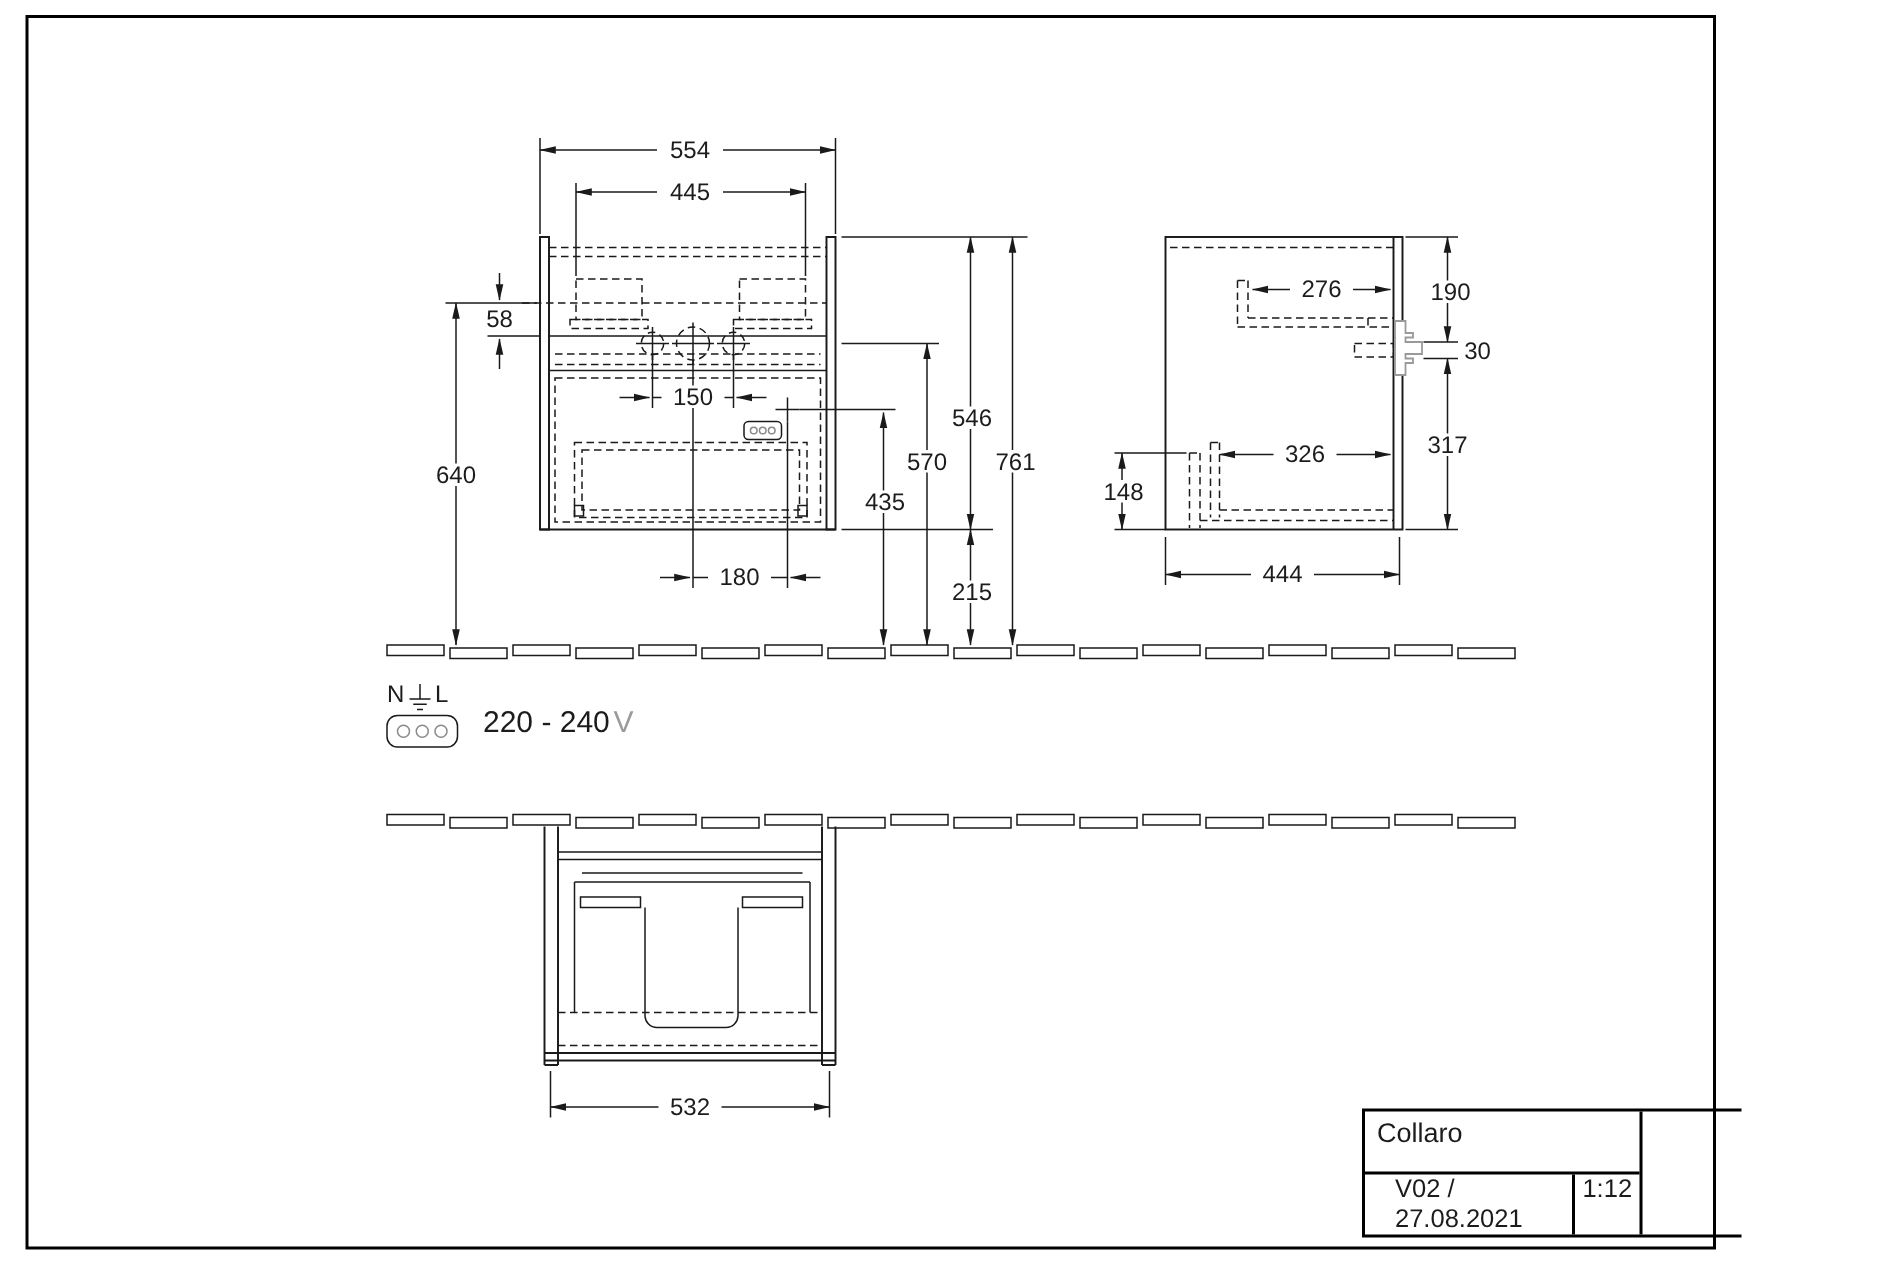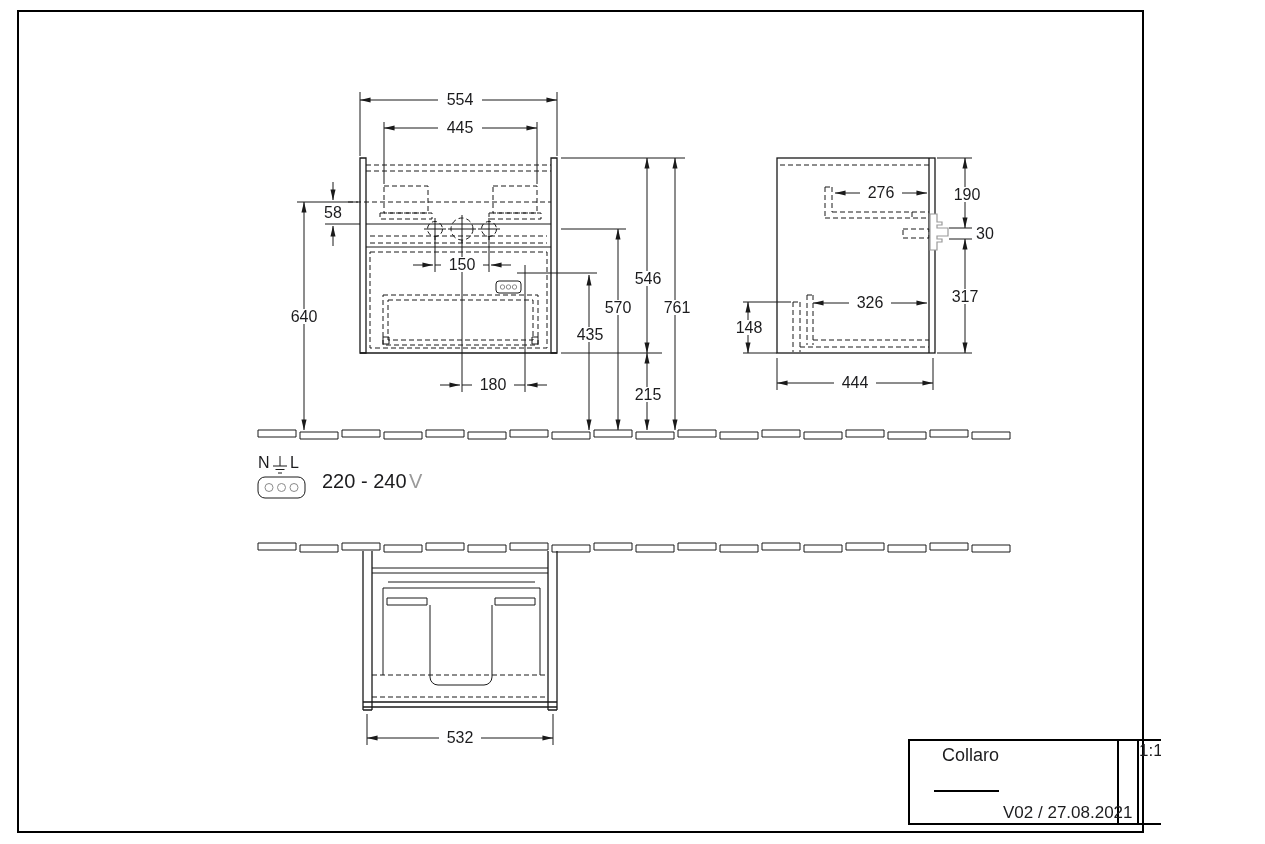--- a/index.html
+++ b/index.html
@@ -12,24 +12,24 @@
   .dim{stroke:#1a1a1a;fill:none;stroke-width:1;}
   .gray{stroke:#9a9a9a;fill:#fff;stroke-width:1.2;}
   .gr{stroke:#8a8a8a;fill:none;stroke-width:1;}
   .lbl{font:16px "Liberation Sans",sans-serif;fill:#1c1c1e;text-anchor:middle;}
   .lbls{font:16px "Liberation Sans",sans-serif;fill:#1c1c1e;}
   .volt{font:20px "Liberation Sans",sans-serif;fill:#1c1c1e;}
   .voltu{font:20px "Liberation Sans",sans-serif;fill:#9a9a9a;}
   .bg{fill:#fff;}
   
   .tb{position:absolute;left:908px;top:739px;width:340px;height:86px;border:2px solid #000;box-sizing:border-box;display:flex;}
-  .tb-left{width:185px;border-right:2px solid #000;box-sizing:border-box;display:flex;margin-left:24px;}
+  .tb-left{width:185px;border-right:2px solid #000;box-sizing:border-box;display:flex;flex-direction:column;}
   .tb-top{height:51px;border-bottom:2px solid #000;box-sizing:border-box;padding:3px 0 0 8px;}
   .tb-bottom{flex:1;display:flex;}
-  .tb-ver{width:140px;border-right:2px solid #000;box-sizing:border-box;display:flex;align-items:flex-end;padding-left:4px;}
+  .tb-ver{width:140px;border-right:2px solid #000;box-sizing:border-box;display:flex;align-items:flex-start;padding-left:20px;}
   .tb-scale{flex:1;display:flex;align-items:flex-start;justify-content:center;}
   .tb-right{flex:1;display:flex;flex-direction:column;align-items:center;padding-top:3px;}
   .tb-name{font-size:18px;color:#1c1c1e;line-height:22px;}
   .tb-codes{font-size:17px;color:#1c1c1e;line-height:22px;}
   .tb-date,.tb-sc{font-size:17px;color:#1c1c1e;}
   .brand{font-family:"Liberation Serif",serif;font-weight:bold;font-size:22px;color:#111;white-space:nowrap;border-bottom:2.5px solid #111;line-height:1.05;padding:0 1px 1px 1px;}
   .byear{font-family:"Liberation Serif",serif;font-weight:bold;font-size:12px;color:#111;letter-spacing:3px;margin-top:1px;}
 </style>
 </head>
 <body>

